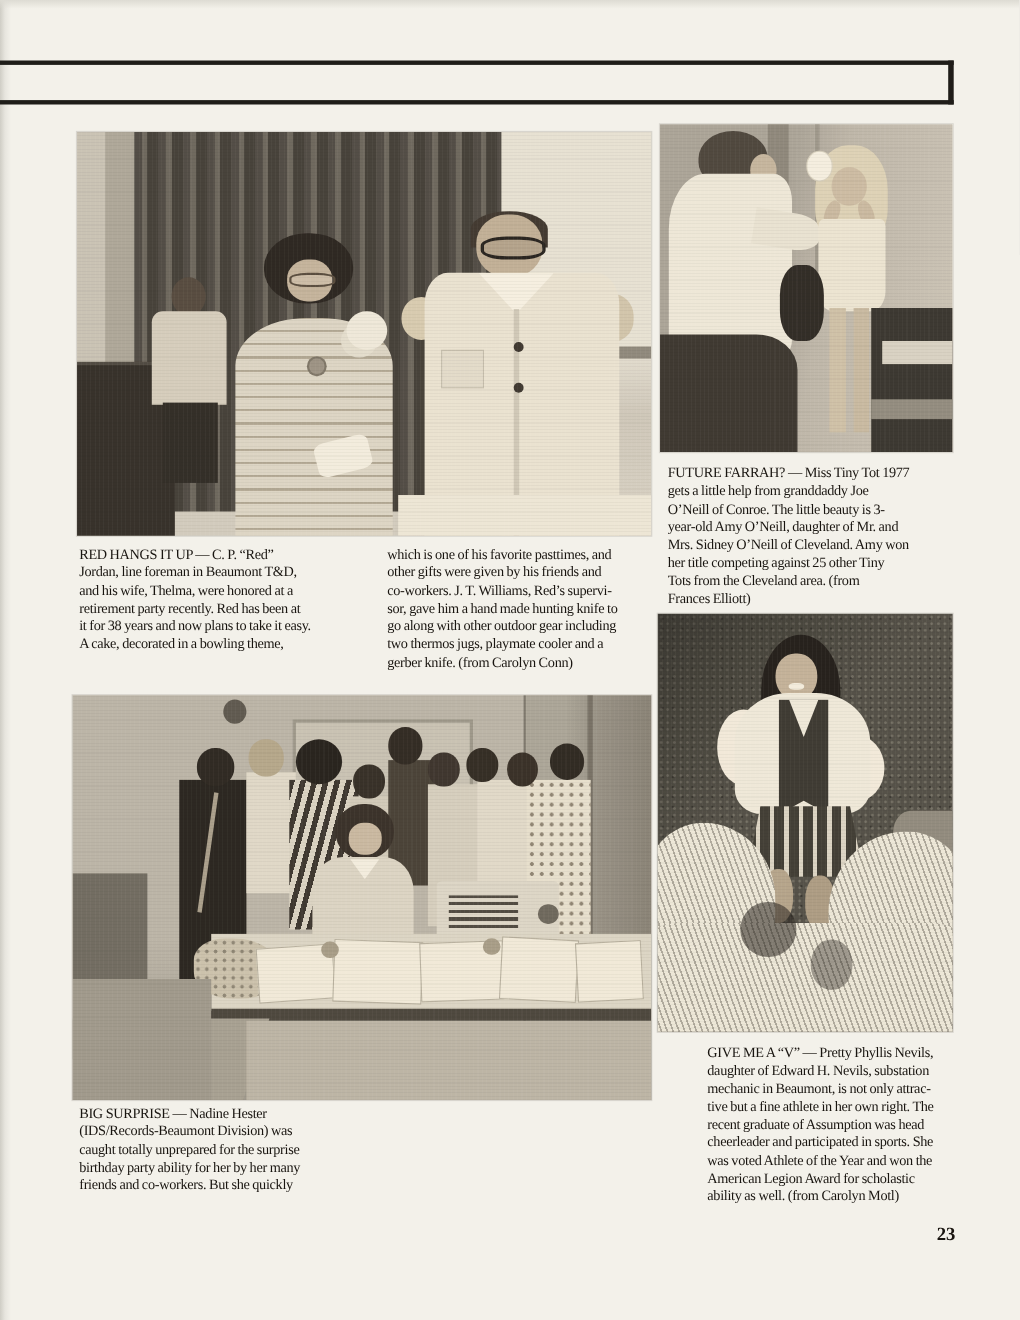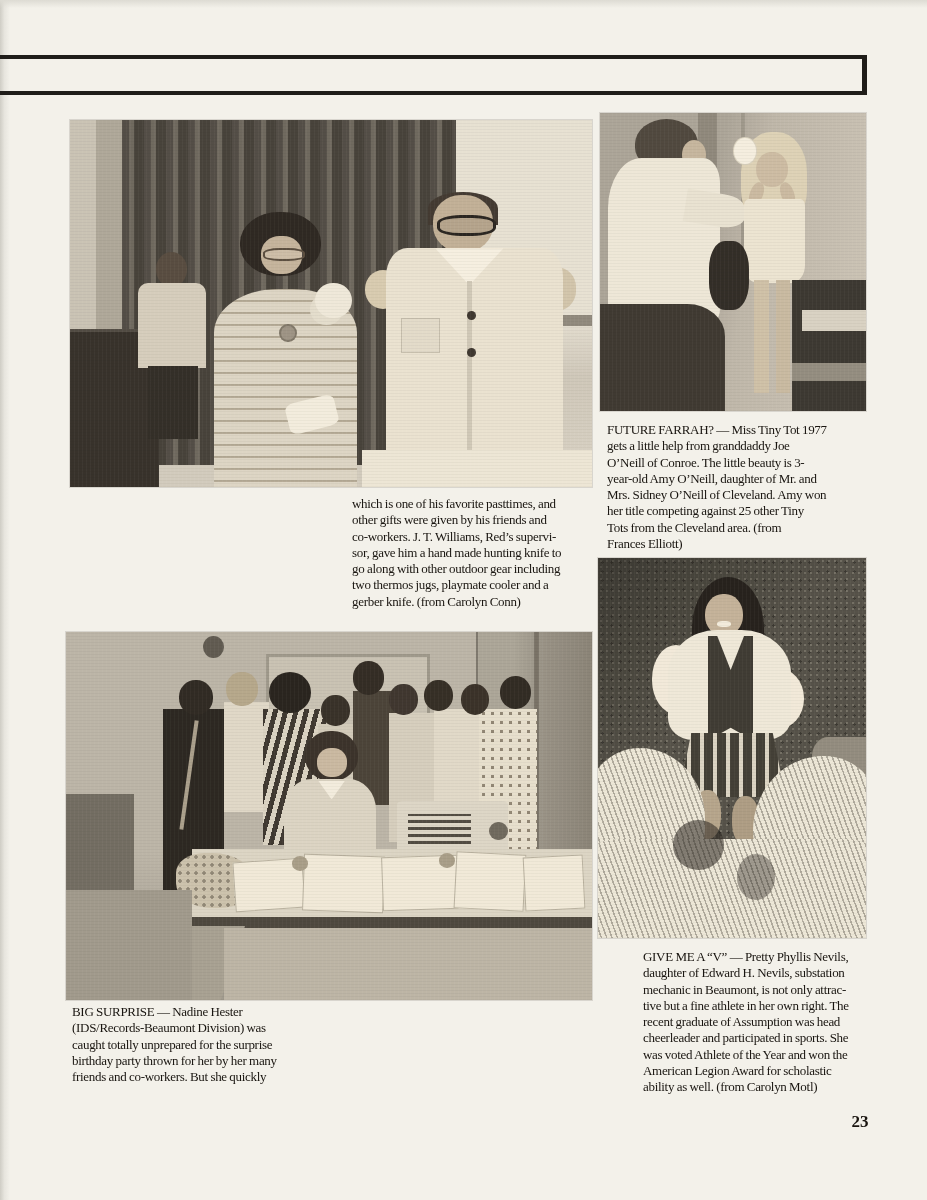--- a/index.html
+++ b/index.html
@@ -314,41 +314,47 @@
     <div class="p4-kneeL"></div>
     <div class="p4-kneeR"></div>
     <div class="pom p4-pomL"></div>
     <div class="pom p4-pomR"></div>
     <div class="pom p4-pomB"></div>
     <div class="p4-gap1"></div>
     <div class="p4-gap2"></div>
     <div class="grain"></div>
   </div>
 
+  <div class="caption cap-red-1">RED HANGS IT UP — C. P. “Red”
+Jordan, line foreman in Beaumont T&amp;D,
+and his wife, Thelma, were honored at a
+retirement party recently. Red has been at
+it for 38 years and now plans to take it easy.
+A cake, decorated in a bowling theme,</div>
   <div class="caption cap-red-2">which is one of his favorite pasttimes, and
 other gifts were given by his friends and
 co-workers. J. T. Williams, Red’s supervi-
 sor, gave him a hand made hunting knife to
 go along with other outdoor gear including
 two thermos jugs, playmate cooler and a
 gerber knife. (from Carolyn Conn)</div>
 
   <div class="caption cap-farrah">FUTURE FARRAH? — Miss Tiny Tot 1977
 gets a little help from granddaddy Joe
 O’Neill of Conroe. The little beauty is 3-
 year-old Amy O’Neill, daughter of Mr. and
 Mrs. Sidney O’Neill of Cleveland. Amy won
 her title competing against 25 other Tiny
 Tots from the Cleveland area. (from
 Frances Elliott)</div>
 
   <div class="caption cap-surprise-1">BIG SURPRISE — Nadine Hester
 (IDS/Records-Beaumont Division) was
 caught totally unprepared for the surprise
-birthday party thrown for her by her many
+birthday party ability for her by her many
 friends and co-workers. But she quickly</div>
 
   <div class="caption cap-cheer">GIVE ME A “V” — Pretty Phyllis Nevils,
 daughter of Edward H. Nevils, substation
 mechanic in Beaumont, is not only attrac-
 tive but a fine athlete in her own right. The
 recent graduate of Assumption was head
 cheerleader and participated in sports. She
 was voted Athlete of the Year and won the
 American Legion Award for scholastic

